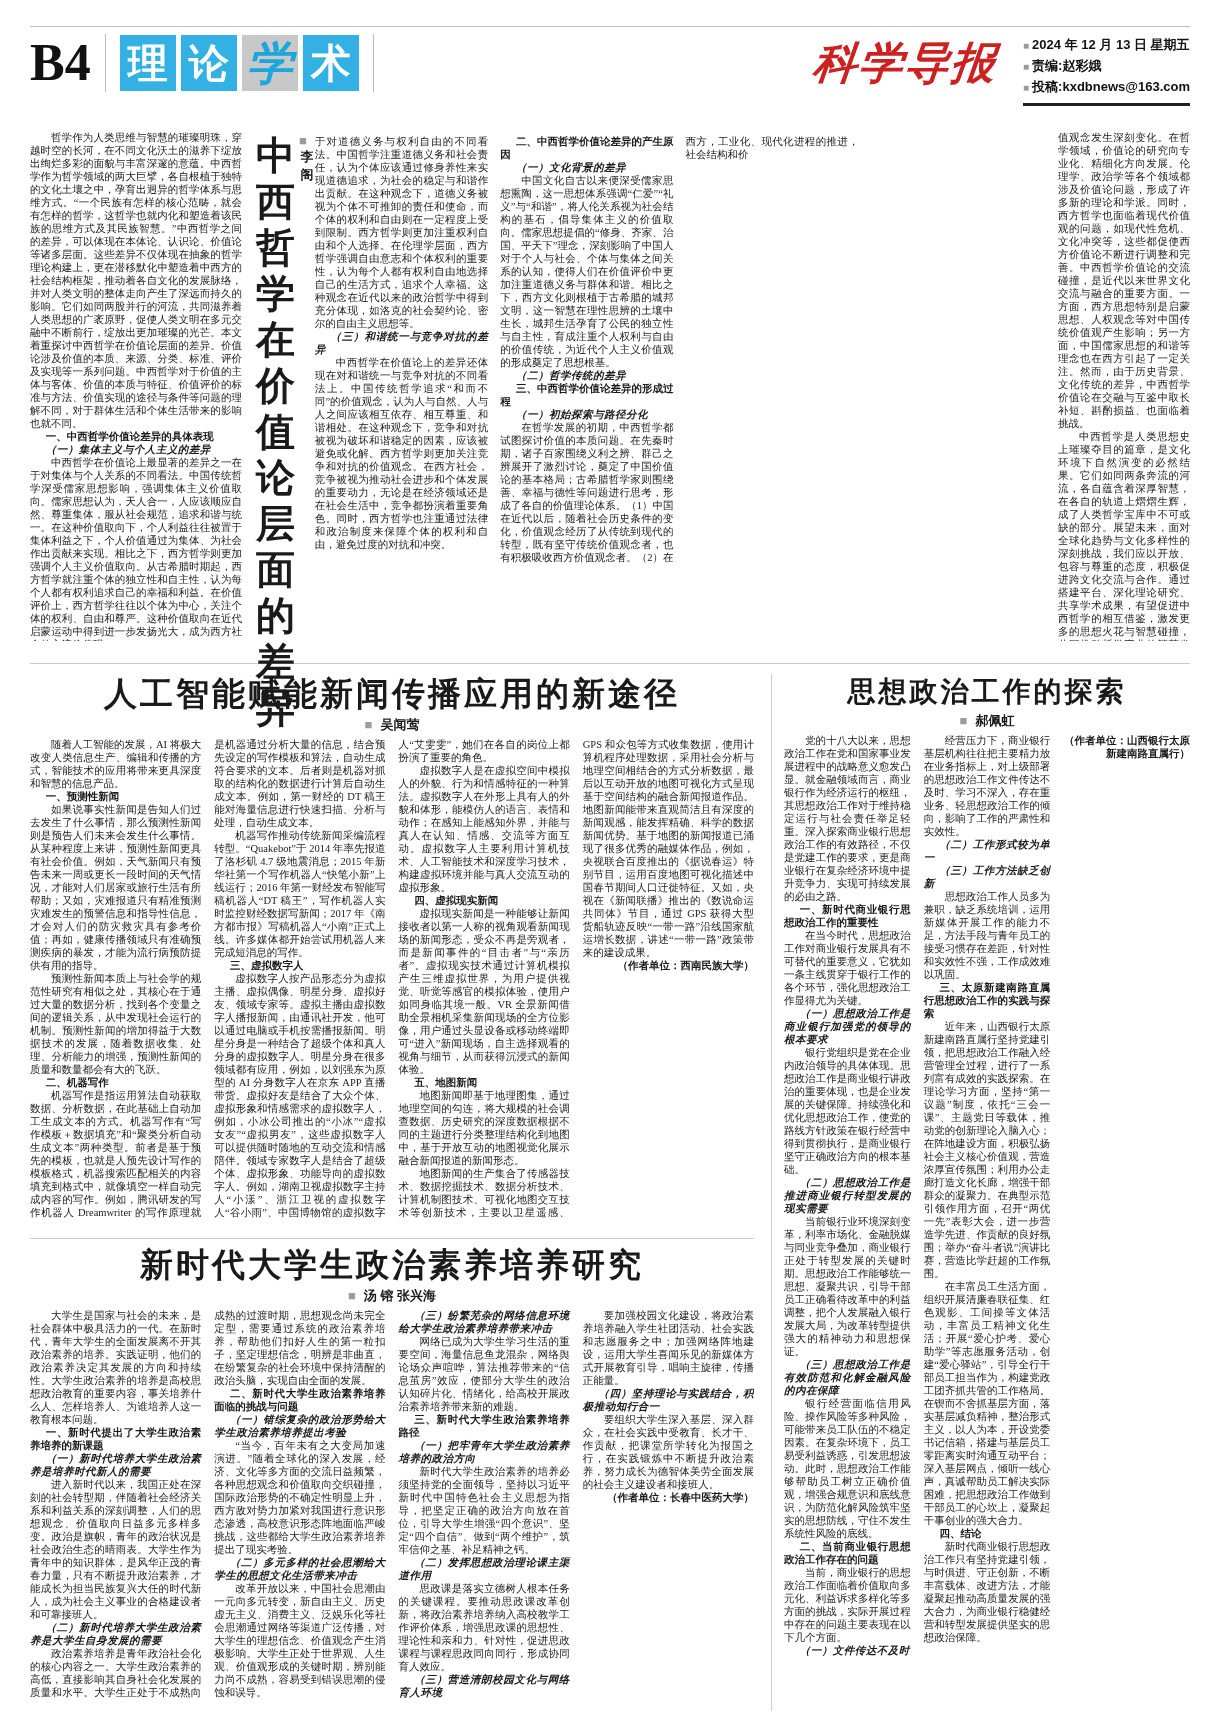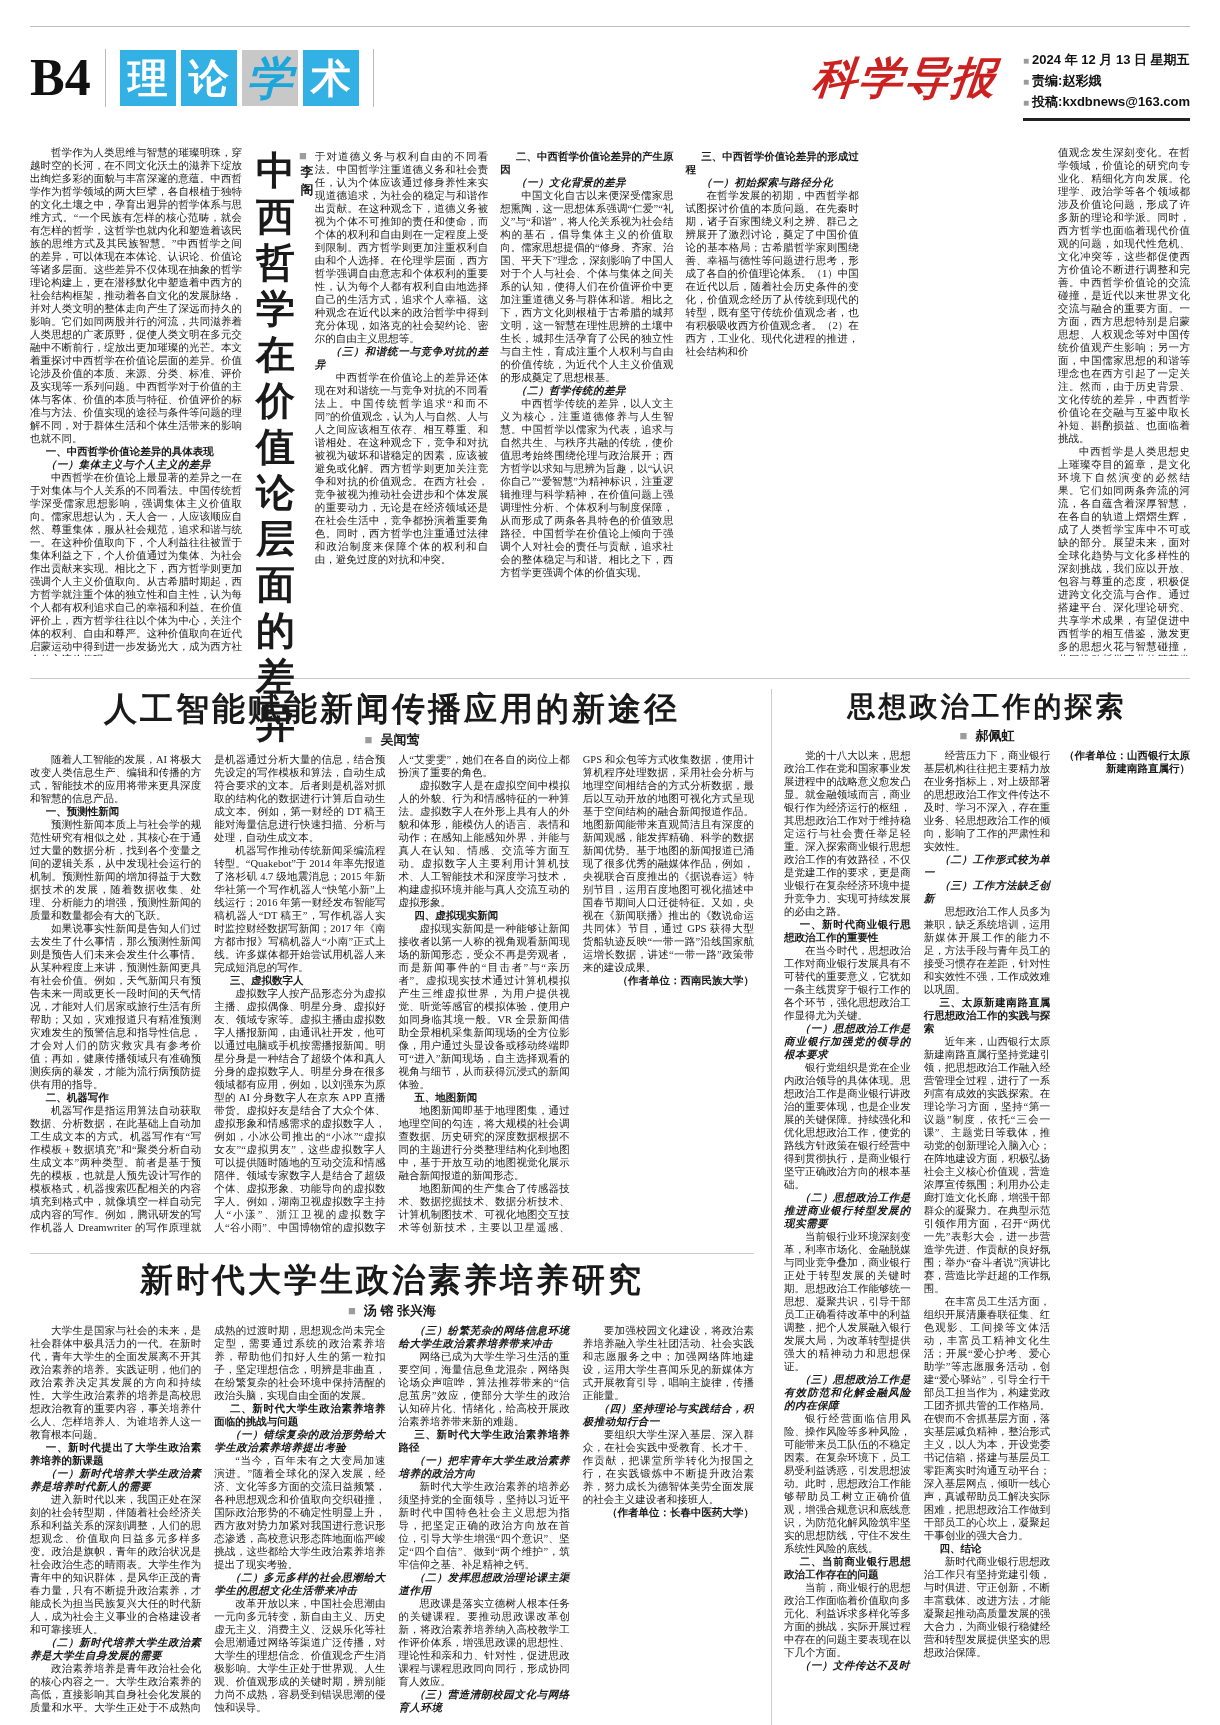--- a/index.html
+++ b/index.html
@@ -1,20 +1,20 @@
 <!DOCTYPE html>
 <html><head>
 <meta charset="utf-8">
 <style>
   html,body{margin:0;padding:0;background:#e8e8e8;}
   .page{position:relative;width:1220px;height:1725px;background:#ffffff;margin:0 auto;
         font-family:"Liberation Serif","DejaVu Serif",serif;color:#1a1a1a;overflow:hidden;}
   .inner{padding:26px 30px 0 30px;}
   
-  .hdr{display:flex;align-items:flex-start;justify-content:space-between;border-top:1px solid #bbb;padding-top:21px;height:88px;}
+  .hdr{display:flex;align-items:flex-start;justify-content:space-between;border-top:1px solid #bbb;padding-top:6px;height:88px;}
   .hdr-left{display:flex;align-items:center;gap:14px;}
   .pageno{font-family:"Liberation Serif",serif;font-weight:bold;font-size:52px;line-height:60px;color:#111;}
   .vdiv{width:1px;height:58px;background:#bbb;}
   .logo{display:flex;gap:5px;}
   .logo .box{width:56px;height:56px;background:#33b1e4;color:#fff;font-family:"Liberation Sans","DejaVu Sans",sans-serif;
              font-weight:bold;font-size:40px;line-height:56px;text-align:center;}
   .logo .box.alt{background:#c8c8c8;color:#1ba6dc;font-style:italic;font-size:46px;transform:none;}
   .hdr-right{display:flex;align-items:flex-start;gap:26px;padding-top:2px;}
   .masthead{font-family:"DejaVu Serif",serif;font-weight:bold;font-style:italic;font-size:44px;line-height:56px;
             color:#cc2121;letter-spacing:2px;transform:skewX(-6deg);}
@@ -92,21 +92,20 @@
           <span class="sq">■</span><span>李 阁</span>
         </div>
         <div class="a1-body body-flow">
             <p style="text-indent: 0px;">于对道德义务与权利自由的不同看法。中国哲学注重道德义务和社会责任，认为个体应该通过修身养性来实现道德追求，为社会的稳定与和谐作出贡献。在这种观念下，道德义务被视为个体不可推卸的责任和使命，而个体的权利和自由则在一定程度上受到限制。西方哲学则更加注重权利自由和个人选择。在伦理学层面，西方哲学强调自由意志和个体权利的重要性，认为每个人都有权利自由地选择自己的生活方式，追求个人幸福。这种观念在近代以来的政治哲学中得到充分体现，如洛克的社会契约论、密尔的自由主义思想等。</p>
             <p class="h2">（三）和谐统一与竞争对抗的差异</p>
             <p>中西哲学在价值论上的差异还体现在对和谐统一与竞争对抗的不同看法上。中国传统哲学追求“和而不同”的价值观念，认为人与自然、人与人之间应该相互依存、相互尊重、和谐相处。在这种观念下，竞争和对抗被视为破坏和谐稳定的因素，应该被避免或化解。西方哲学则更加关注竞争和对抗的价值观念。在西方社会，竞争被视为推动社会进步和个体发展的重要动力，无论是在经济领域还是在社会生活中，竞争都扮演着重要角色。同时，西方哲学也注重通过法律和政治制度来保障个体的权利和自由，避免过度的对抗和冲突。</p>
             <p class="h1">二、中西哲学价值论差异的产生原因</p>
             <p class="h2">（一）文化背景的差异</p>
             <p>中国文化自古以来便深受儒家思想熏陶，这一思想体系强调“仁爱”“礼义”与“和谐”，将人伦关系视为社会结构的基石，倡导集体主义的价值取向。儒家思想提倡的“修身、齐家、治国、平天下”理念，深刻影响了中国人对于个人与社会、个体与集体之间关系的认知，使得人们在价值评价中更加注重道德义务与群体和谐。相比之下，西方文化则根植于古希腊的城邦文明，这一智慧在理性思辨的土壤中生长，城邦生活孕育了公民的独立性与自主性，育成注重个人权利与自由的价值传统，为近代个人主义价值观的形成奠定了思想根基。</p>
             <p class="h2">（二）哲学传统的差异</p>
-            <p>中西哲学传统的差异，以人文主义为核心，注重道德修养与人生智慧。中国哲学以儒家为代表，追求与自然共生、与秩序共融的传统，使价值思考始终围绕伦理与政治展开；西方哲学以求知与思辨为旨趣，以“认识你自己”“爱智慧”为精神标识，注重逻辑推理与科学精神，在价值问题上强调理性分析、个体权利与制度保障，从而形成了两条各具特色的价值致思路径。中国哲学在价值论上倾向于强调个人对社会的责任与贡献，追求社会的整体稳定与和谐。相比之下，西方哲学更强调个体的价值实现。</p>
             <p class="h1">三、中西哲学价值论差异的形成过程</p>
             <p class="h2">（一）初始探索与路径分化</p>
             <p>在哲学发展的初期，中西哲学都试图探讨价值的本质问题。在先秦时期，诸子百家围绕义利之辨、群己之辨展开了激烈讨论，奠定了中国价值论的基本格局；古希腊哲学家则围绕善、幸福与德性等问题进行思考，形成了各自的价值理论体系。（1）中国在近代以后，随着社会历史条件的变化，价值观念经历了从传统到现代的转型，既有坚守传统价值观念者，也有积极吸收西方价值观念者。（2）在西方，工业化、现代化进程的推进，社会结构和价</p>
           </div>
       </div>
       <div class="tail-col body-flow">
           <p style="text-indent: 0px;">值观念发生深刻变化。在哲学领域，价值论的研究向专业化、精细化方向发展。伦理学、政治学等各个领域都涉及价值论问题，形成了许多新的理论和学派。同时，西方哲学也面临着现代价值观的问题，如现代性危机、文化冲突等，这些都促使西方价值论不断进行调整和完善。中西哲学价值论的交流碰撞，是近代以来世界文化交流与融合的重要方面。一方面，西方思想特别是启蒙思想、人权观念等对中国传统价值观产生影响；另一方面，中国儒家思想的和谐等理念也在西方引起了一定关注。然而，由于历史背景、文化传统的差异，中西哲学价值论在交融与互鉴中取长补短、斟酌损益、也面临着挑战。</p>
           <p>中西哲学是人类思想史上璀璨夺目的篇章，是文化环境下自然演变的必然结果。它们如同两条奔流的河流，各自蕴含着深厚智慧，在各自的轨道上熠熠生辉，成了人类哲学宝库中不可或缺的部分。展望未来，面对全球化趋势与文化多样性的深刻挑战，我们应以开放、包容与尊重的态度，积极促进跨文化交流与合作。通过搭建平台、深化理论研究、共享学术成果，有望促进中西哲学的相互借鉴，激发更多的思想火花与智慧碰撞，共同推动哲学事业的繁荣发展，为构建更加和谐的人类命运共同体贡献独特智慧，展现哲学应有的强劲力量。</p>
         </div>
     </div>
@@ -118,22 +117,22 @@
       <div class="bottom-left">
 
         <div>
           <div class="a2-title">人工智能赋能新闻传播应用的新途径</div>
           <div class="art-byline">
             <span class="sq">■</span><span>吴闻莺</span>
           </div>
           <div class="a2-body body-flow">
               <p>随着人工智能的发展，AI 将极大改变人类信息生产、编辑和传播的方式，智能技术的应用将带来更具深度和智慧的信息产品。</p>
               <p class="h1">一、预测性新闻</p>
+              <p>如果说事实性新闻是告知人们过去发生了什么事情，那么预测性新闻则是预告人们未来会发生什么事情。从某种程度上来讲，预测性新闻更具有社会价值。例如，天气新闻只有预告未来一周或更长一段时间的天气情况，才能对人们居家或旅行生活有所帮助；又如，灾难报道只有精准预测灾难发生的预警信息和指导性信息，才会对人们的防灾救灾具有参考价值；再如，健康传播领域只有准确预测疾病的暴发，才能为流行病预防提供有用的指导。</p>
               <p>预测性新闻本质上与社会学的规范性研究有相似之处，其核心在于通过大量的数据分析，找到各个变量之间的逻辑关系，从中发现社会运行的机制。预测性新闻的增加得益于大数据技术的发展，随着数据收集、处理、分析能力的增强，预测性新闻的质量和数量都会有大的飞跃。</p>
-              <p>如果说事实性新闻是告知人们过去发生了什么事情，那么预测性新闻则是预告人们未来会发生什么事情。从某种程度上来讲，预测性新闻更具有社会价值。例如，天气新闻只有预告未来一周或更长一段时间的天气情况，才能对人们居家或旅行生活有所帮助；又如，灾难报道只有精准预测灾难发生的预警信息和指导性信息，才会对人们的防灾救灾具有参考价值；再如，健康传播领域只有准确预测疾病的暴发，才能为流行病预防提供有用的指导。</p>
               <p class="h1">二、机器写作</p>
               <p>机器写作是指运用算法自动获取数据、分析数据，在此基础上自动加工生成文本的方式。机器写作有“写作模板＋数据填充”和“聚类分析自动生成文本”两种类型。前者是基于预先的模板，也就是人预先设计写作的模板格式，机器搜索匹配相关的内容填充到格式中，就像填空一样自动完成内容的写作。例如，腾讯研发的写作机器人 Dreamwriter 的写作原理就是机器通过分析大量的信息，结合预先设定的写作模板和算法，自动生成符合要求的文本。后者则是机器对抓取的结构化的数据进行计算后自动生成文本。例如，第一财经的 DT 稿王能对海量信息进行快速扫描、分析与处理，自动生成文本。</p>
               <p>机器写作推动传统新闻采编流程转型。“Quakebot”于 2014 年率先报道了洛杉矶 4.7 级地震消息；2015 年新华社第一个写作机器人“快笔小新”上线运行；2016 年第一财经发布智能写稿机器人“DT 稿王”，写作机器人实时监控财经数据写新闻；2017 年《南方都市报》写稿机器人“小南”正式上线。许多媒体都开始尝试用机器人来完成短消息的写作。</p>
               <p class="h1">三、虚拟数字人</p>
               <p>虚拟数字人按产品形态分为虚拟主播、虚拟偶像、明星分身、虚拟好友、领域专家等。虚拟主播由虚拟数字人播报新闻，由通讯社开发，他可以通过电脑或手机按需播报新闻。明星分身是一种结合了超级个体和真人分身的虚拟数字人。明星分身在很多领域都有应用，例如，以刘强东为原型的 AI 分身数字人在京东 APP 直播带货。虚拟好友是结合了大众个体、虚拟形象和情感需求的虚拟数字人，例如，小冰公司推出的“小冰”“虚拟女友”“虚拟男友”，这些虚拟数字人可以提供随时随地的互动交流和情感陪伴。领域专家数字人是结合了超级个体、虚拟形象、功能导向的虚拟数字人。例如，湖南卫视虚拟数字主持人“小漾”、浙江卫视的虚拟数字人“谷小雨”、中国博物馆的虚拟数字人“艾雯雯”，她们在各自的岗位上都扮演了重要的角色。</p>
               <p>虚拟数字人是在虚拟空间中模拟人的外貌、行为和情感特征的一种算法。虚拟数字人在外形上具有人的外貌和体形，能模仿人的语言、表情和动作；在感知上能感知外界，并能与真人在认知、情感、交流等方面互动。虚拟数字人主要利用计算机技术、人工智能技术和深度学习技术，构建虚拟环境并能与真人交流互动的虚拟形象。</p>
               <p class="h1">四、虚拟现实新闻</p>
               <p>虚拟现实新闻是一种能够让新闻接收者以第一人称的视角观看新闻现场的新闻形态，受众不再是旁观者，而是新闻事件的“目击者”与“亲历者”。虚拟现实技术通过计算机模拟产生三维虚拟世界，为用户提供视觉、听觉等感官的模拟体验，使用户如同身临其境一般。VR 全景新闻借助全景相机采集新闻现场的全方位影像，用户通过头显设备或移动终端即可“进入”新闻现场，自主选择观看的视角与细节，从而获得沉浸式的新闻体验。</p>
               <p class="h1">五、地图新闻</p>
               <p>地图新闻即基于地理图集，通过地理空间的勾连，将大规模的社会调查数据、历史研究的深度数据根据不同的主题进行分类整理结构化到地图中，基于开放互动的地图视觉化展示融合新闻报道的新闻形态。</p>

